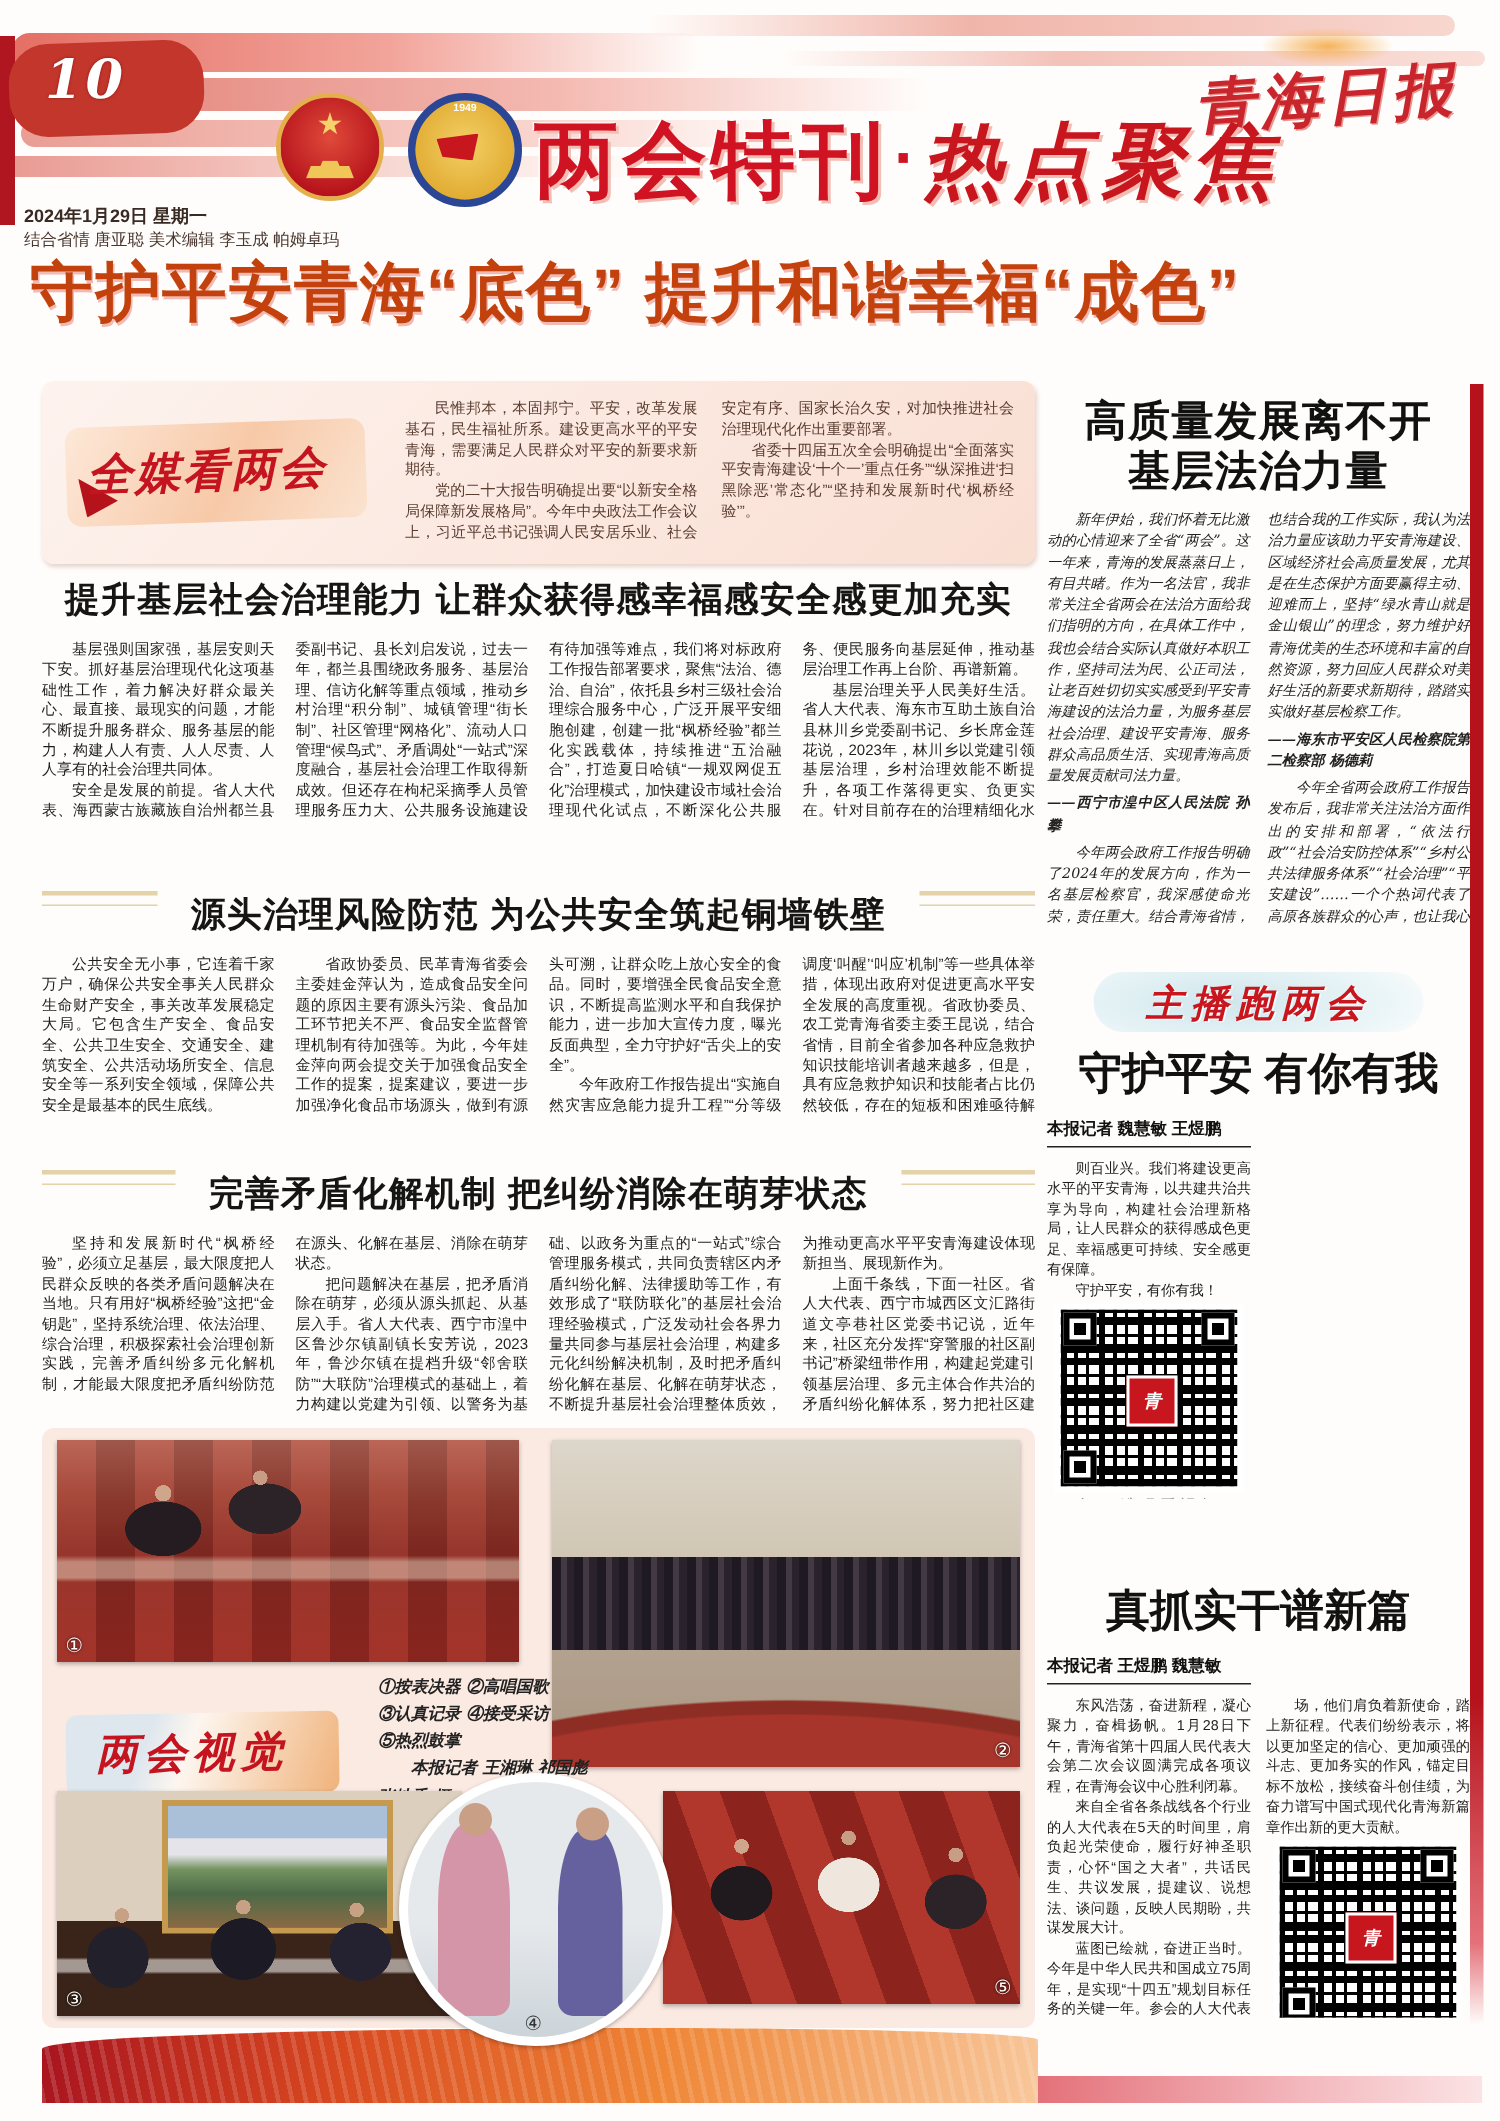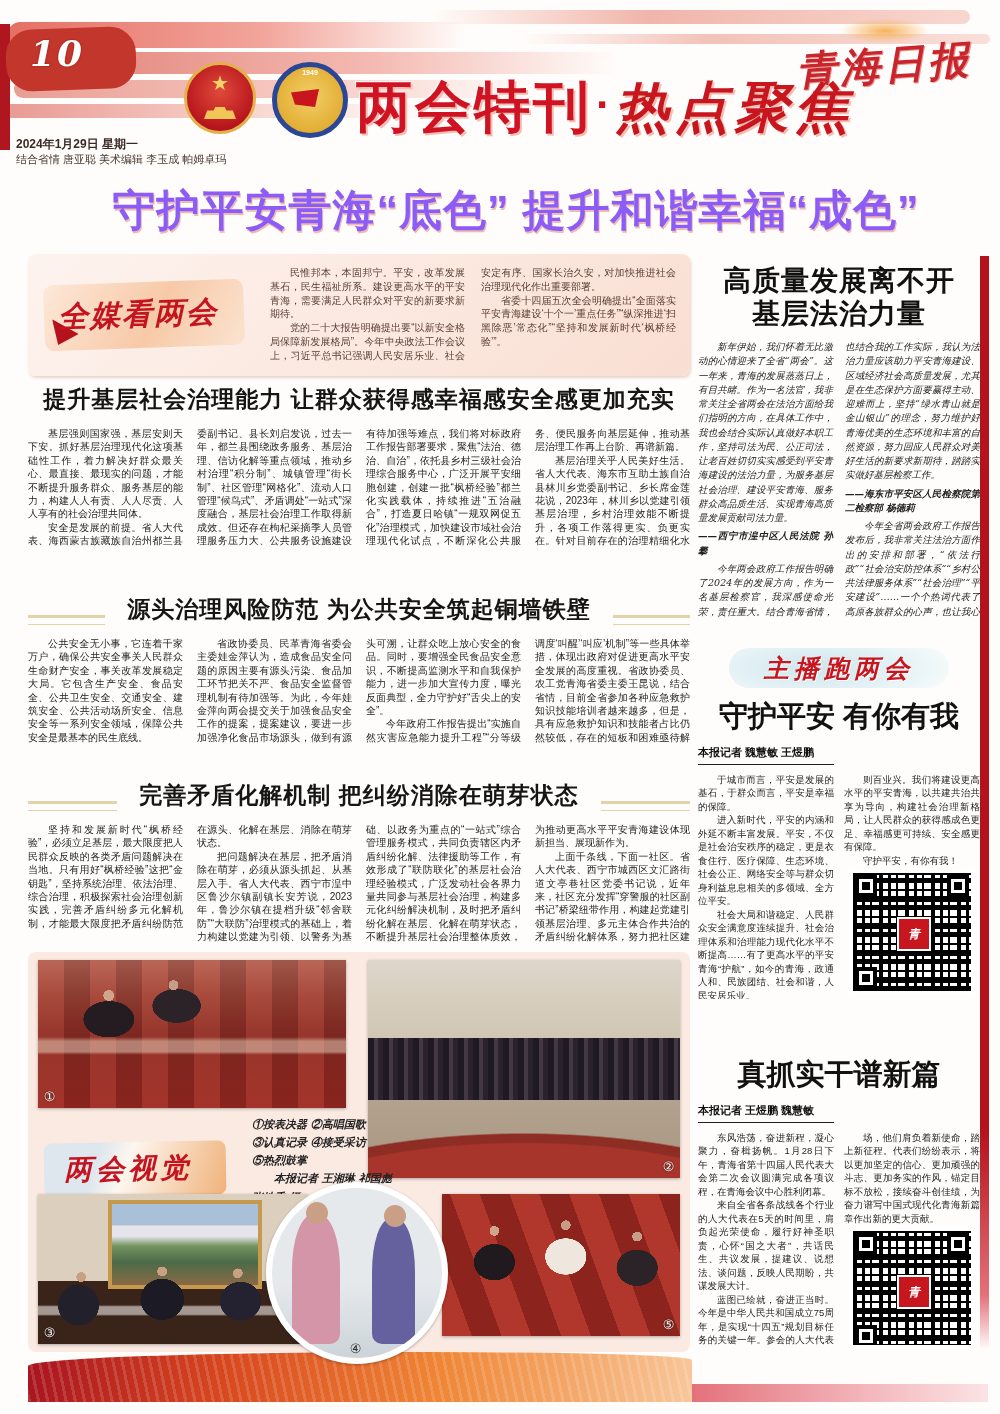--- a/index.html
+++ b/index.html
@@ -33,39 +33,39 @@
   .emb-cppcc .yr{position:absolute;left:0;right:0;top:2px;text-align:center;font-size:7px;color:#fff;font-weight:700;}
   .banner-title{position:absolute;left:356px;top:70px;white-space:nowrap;}
   .bt1{font:900 56px "Liberation Sans",sans-serif;color:#cf1322;letter-spacing:3px;
        text-shadow:2px 2px 0 #f4bdb4,-1px -1px 0 #fff;}
   .btdot{font:900 44px "Liberation Sans",sans-serif;color:#cf1322;margin:0 4px;vertical-align:6px;}
   .bt2{font:italic 700 54px "DejaVu Serif",serif;color:#c8161e;letter-spacing:6px;
        text-shadow:2px 2px 0 #f4bdb4;}
   .dateline{position:absolute;left:16px;top:136px;font-size:12px;font-weight:700;color:#3a2a24;}
   .editors{position:absolute;left:16px;top:152px;font-size:11px;color:#4a382f;}
   
-  .lead-headline{position:absolute;left:20px;top:166px;width:960px;margin:16px;text-align:center;
-      font:900 43px "Liberation Sans",sans-serif;color:#8b5cf6;letter-spacing:1px;white-space:nowrap;
+  .lead-headline{position:absolute;left:20px;top:166px;width:960px;margin:0;text-align:left;
+      font:900 43px "Liberation Sans",sans-serif;color:#c2410c;letter-spacing:1px;white-space:nowrap;
       text-shadow:1px 2px 0 #f0b9b2;}
   .lead-byline{position:absolute;left:0;top:228px;width:1000px;text-align:center;font-size:12px;color:#333;letter-spacing:2px;}
   
   .intro{position:absolute;left:28px;top:254px;width:662px;height:122px;border-radius:8px;
          background:linear-gradient(135deg,#fdf3ee,#fbe7de 60%,#f9ded2);box-shadow:1px 2px 3px rgba(150,90,70,.25);}
   .intro-badge{position:absolute;left:16px;top:28px;width:200px;height:66px;
          background:linear-gradient(120deg,#fde8d8,#f7c9a8 55%,#fbe3cf);transform:rotate(-2deg);border-radius:10px;}
   .intro-badge .tri{position:absolute;left:8px;bottom:6px;width:26px;height:26px;background:#b5121b;
          clip-path:polygon(0 0,100% 60%,20% 100%);}
   .intro-badge span{position:absolute;left:14px;top:12px;font:italic 700 30px "DejaVu Serif",serif;color:#c41420;letter-spacing:2px;}
   .intro-text{position:absolute;left:242px;top:12px;width:406px;height:98px;column-count:2;column-gap:16px;
          font-size:10px;line-height:1.38;text-align:justify;color:#5a3c30;overflow:hidden;}
   .intro-text p{margin:0;text-indent:2em;}
   
   .article{position:absolute;left:28px;width:662px;}
   .a1{top:384px;} .a2{top:594px;} .a3{top:780px;}
-  .art-head{display:flex;align-items:flex-end;gap:22px;justify-content:center;}
+  .art-head{display:flex;align-items:flex-start;gap:22px;justify-content:center;}
   .hline{width:108px;height:6px;border-top:3px solid #e4d2a8;border-bottom:1px solid #e4d2a8;}
   .art-head h2{margin:0;font:700 23px "Liberation Sans",sans-serif;color:#151515;letter-spacing:1px;white-space:nowrap;}
   .art-body{margin-top:12px;height:132px;column-count:4;column-gap:14px;column-fill:auto;
             font-size:10px;line-height:1.34;text-align:justify;overflow:hidden;color:#1d1d1d;}
   .a2 .art-body{height:112px;} .a3 .art-body{height:128px;}
   .art-body p{margin:0;text-indent:2em;}
   
   .photos{position:absolute;left:28px;top:952px;width:662px;height:400px;background:#fbeae2;border-radius:8px;}
   .photo{position:absolute;overflow:hidden;box-shadow:0 1px 3px rgba(0,0,0,.3);}
   .mark{position:absolute;width:15px;height:15px;color:#fff;font-size:13px;line-height:15px;text-align:center;
@@ -291,26 +291,20 @@
 
     </div>
 
     <div class="anchor-badge">
       <span>主播跑两会</span>
     </div>
     <h2 class="sec-head">守护平安 有你有我</h2>
     <div class="byline-u">本报记者 魏慧敏 王煜鹏</div>
     <div class="two-col anchor">
       <div class="col">
-        <p>于城市而言，平安是发展的基石，于群众而言，平安是幸福的保障。</p>
-        <p>进入新时代，平安的内涵和外延不断丰富发展。平安，不仅是社会治安秩序的稳定，更是衣食住行、医疗保障、生态环境、社会公正、网络安全等与群众切身利益息息相关的多领域、全方位平安。</p>
-        <p>社会大局和谐稳定、人民群众安全满意度连续提升、社会治理体系和治理能力现代化水平不断提高……有了更高水平的平安青海“护航”，如今的青海，政通人和、民族团结、社会和谐，人民安居乐业。</p>
-
-      </div>
-      <div class="col">
         <p>则百业兴。我们将建设更高水平的平安青海，以共建共治共享为导向，构建社会治理新格局，让人民群众的获得感成色更足、幸福感更可持续、安全感更有保障。</p>
         <p>守护平安，有你有我！</p>
         <div class="qr">
           <div class="fp tl"></div>
           <div class="fp tr"></div>
           <div class="fp bl"></div>
           <div class="logo">青</div>
         </div>
         <div class="qr-cap">扫二维码看视频</div>
       </div>

